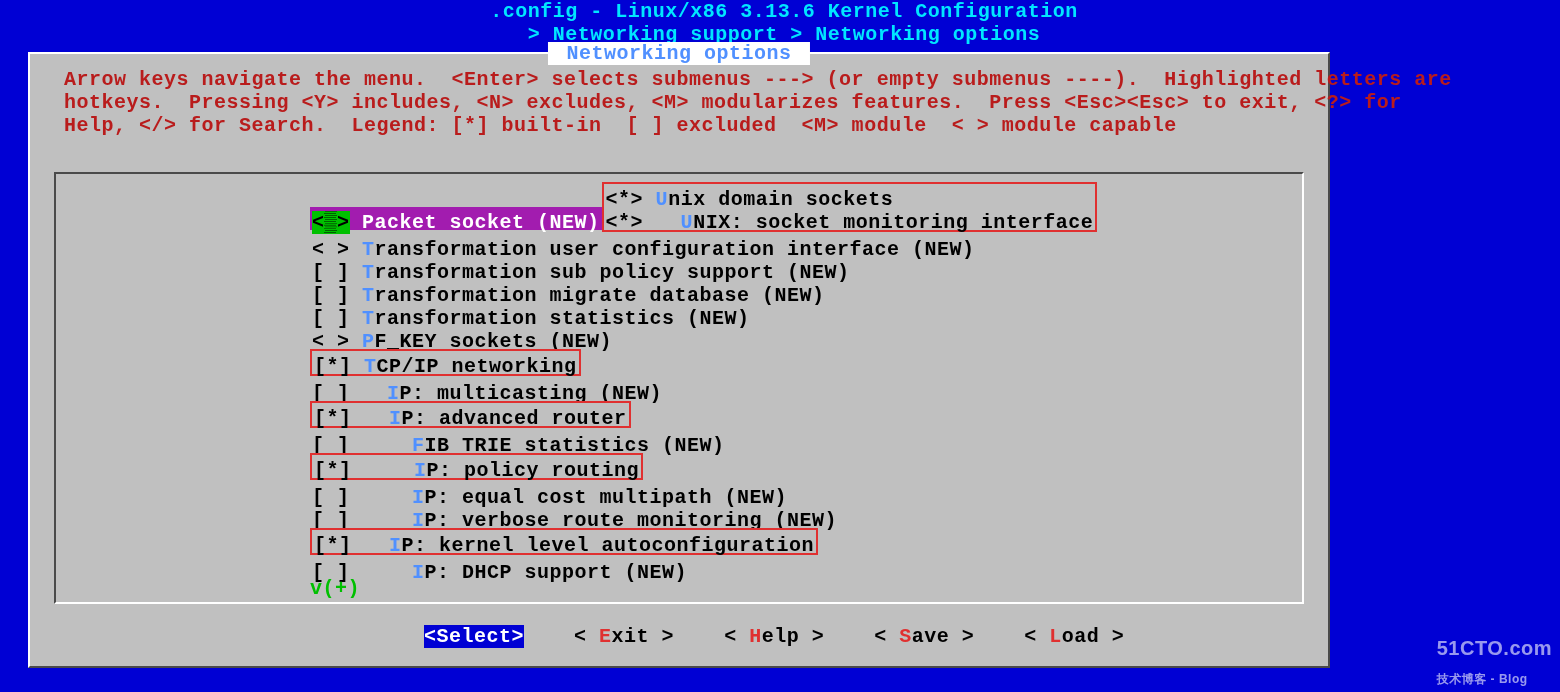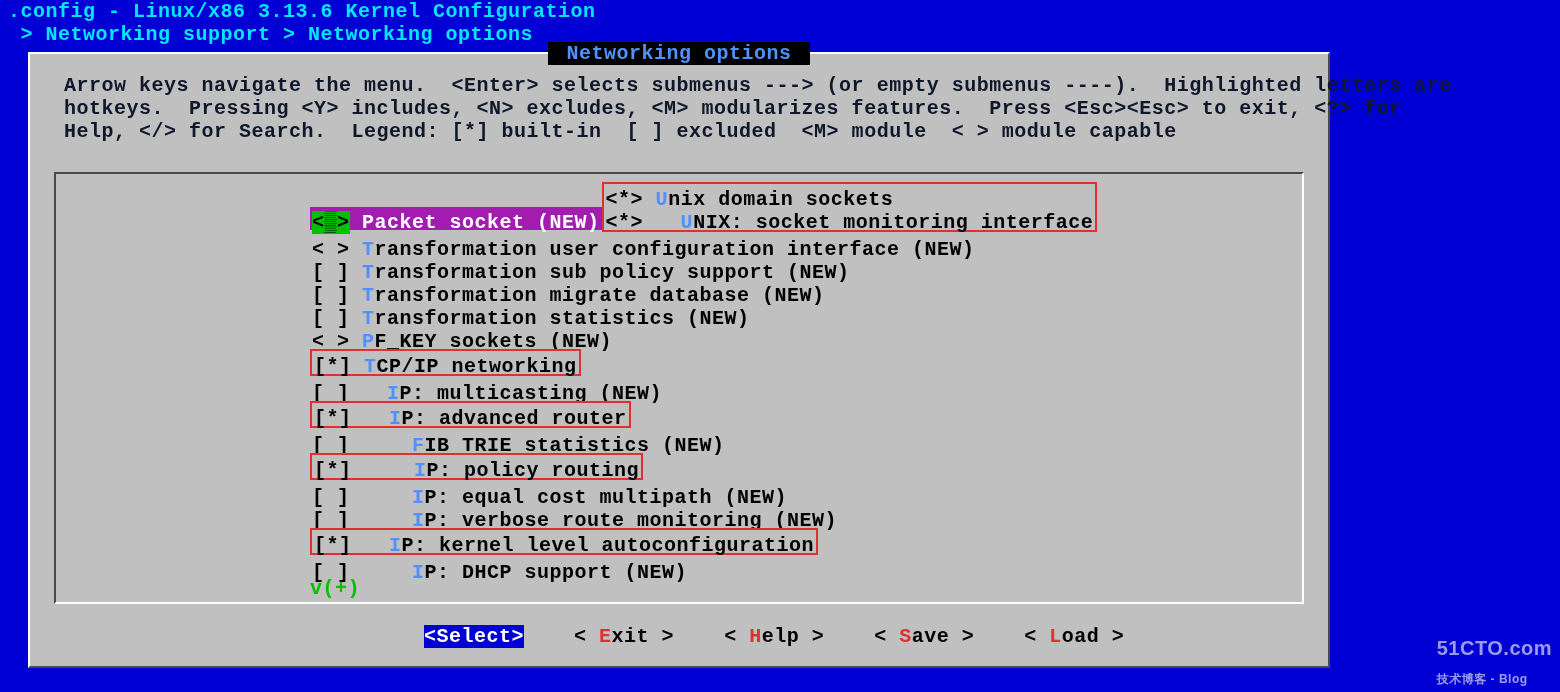--- a/index.html
+++ b/index.html
@@ -16,47 +16,48 @@
     position: absolute;
     top: 0; left: 0;
     width: 1560px; height: 692px;
     background: #0000d4;
     padding: 0;
   }
   .title-area {
     color: #00e6ff;
     white-space: pre;
     padding-left: 8px;
+    text-align: center;
   }
   .greybox {
     position: absolute;
     top: 52px;
     left: 28px;
     width: 1302px;
     height: 616px;
     background: #c0c0c0;
     border-top: 2px solid #fff;
     border-left: 2px solid #fff;
     border-right: 2px solid #4a4a4a;
     border-bottom: 2px solid #4a4a4a;
   }
   .box-title {
     position: absolute;
     top: -12px;
     left: 50%;
     transform: translateX(-50%);
     color: #5090ff;
-    background: #000000;
+    background: #ffffff;
     padding: 0 6px;
     white-space: pre;
   }
   .help-text {
     position: absolute;
-    top: 20px; left: 34px;
-    color: #0f172a;
+    top: 14px; left: 34px;
+    color: #b91c1c;
     white-space: pre;
   }
   .inner-box {
     position: absolute;
     top: 118px;
     left: 24px;
     width: 1250px;
     height: 432px;
     background: #c0c0c0;
     border-top: 2px solid #4a4a4a;

